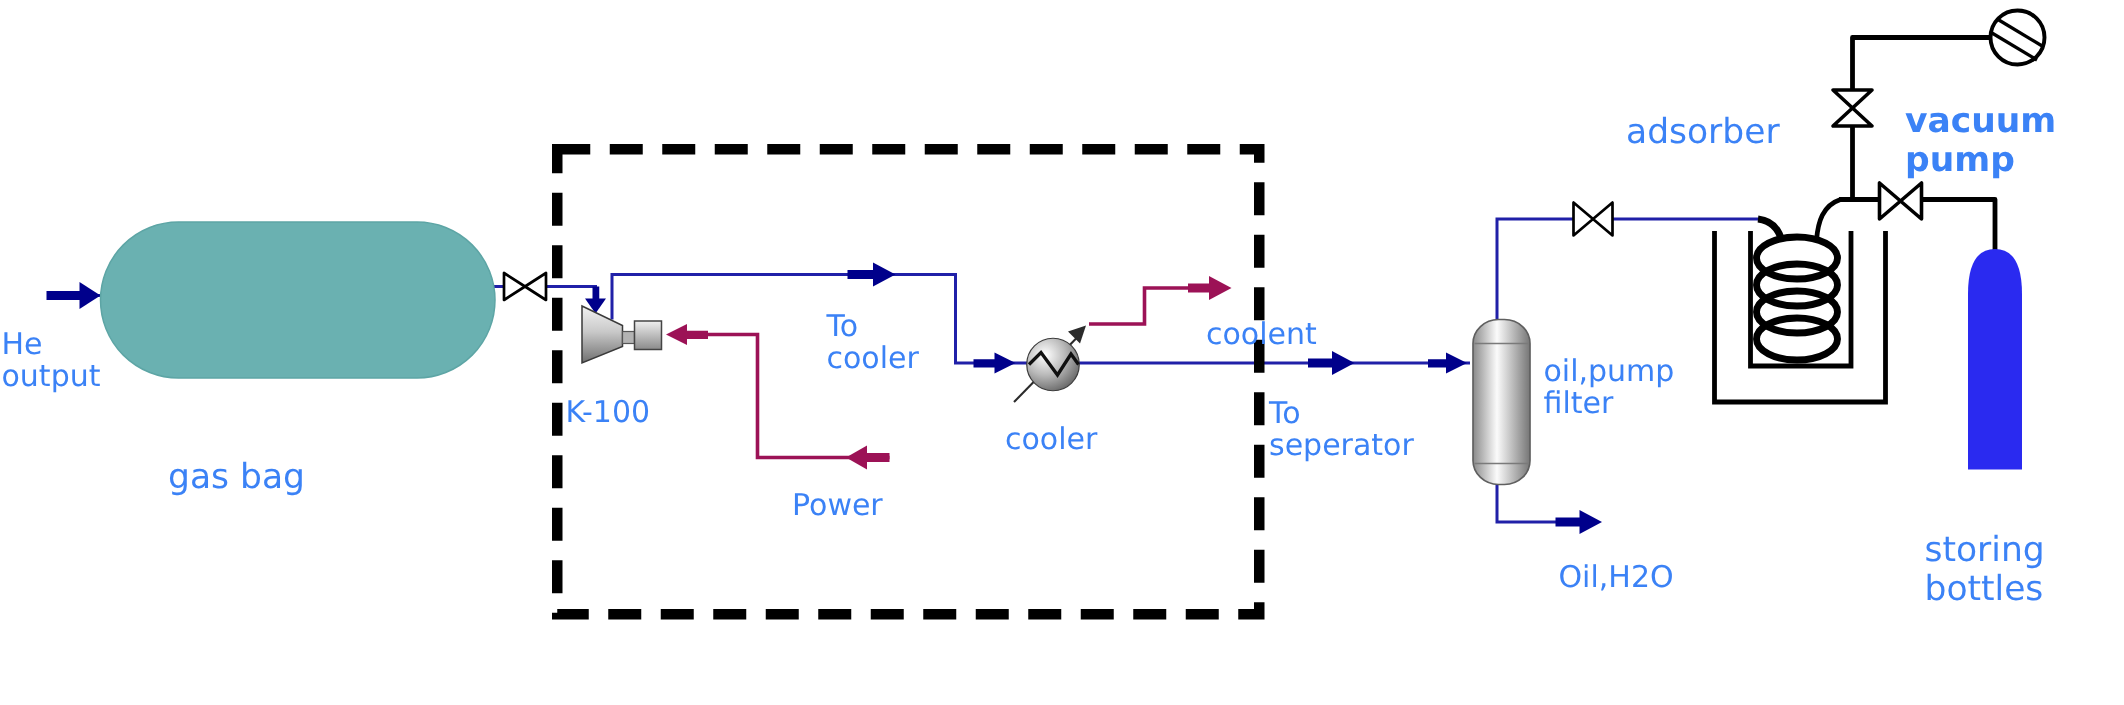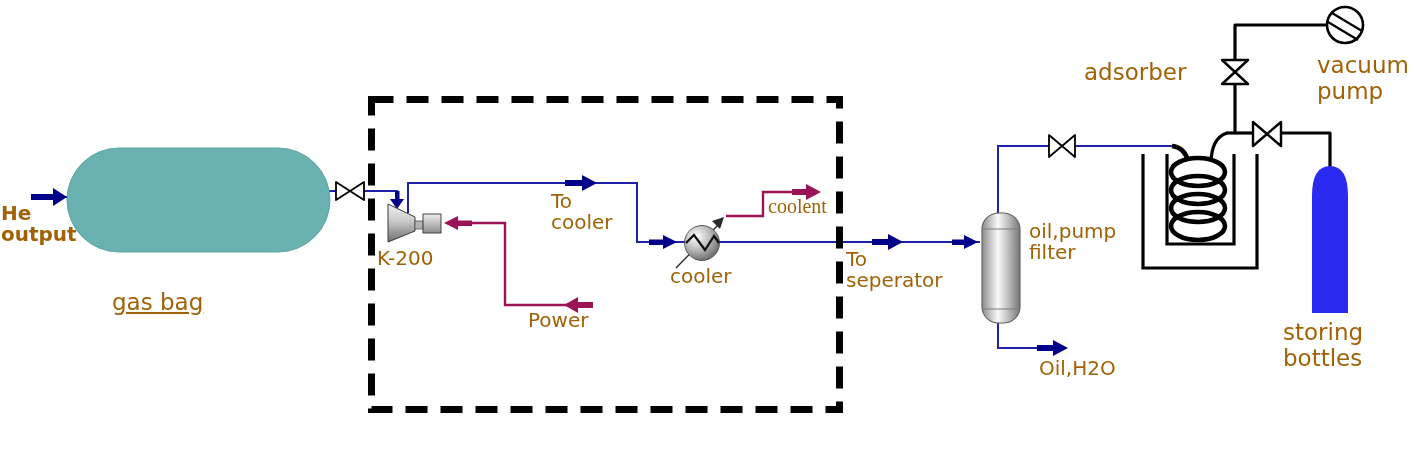--- a/index.html
+++ b/index.html
@@ -6,24 +6,25 @@
   #canvas{
     position:relative;
     width:1416px;height:470px;
     background:#ffffff;
     font-family:"DejaVu Sans","Liberation Sans",sans-serif;
     overflow:hidden;
   }
   #pfd-svg{position:absolute;left:0;top:0;}
   .lbl{
     position:absolute;
-    color:#a16207;
+    color:#3b82f6;
     font-size:20px;
     line-height:21px;
     white-space:pre-line;
+    margin-top:16px;
   }
   .lbl.big{font-size:23px;line-height:26px;}
 </style>
 </head>
 <body>
 
 <div id="canvas">
 
   <svg id="pfd-svg" width="1416" height="470" viewBox="0 0 1416 470">
     <defs>
@@ -188,33 +189,33 @@
       <ellipse cx="1198" cy="190" rx="27" ry="14"></ellipse>
       <ellipse cx="1198" cy="208" rx="27" ry="14"></ellipse>
       <ellipse cx="1198" cy="226" rx="27" ry="14"></ellipse>
     </g>
 
     <g>
       <path d="M1312,313 L1312,196 Q1312,166 1330,166 Q1348,166 1348,196 L1348,313 Z" fill="#2a2af0" stroke="none"></path>
     </g>
   </svg>
 
-  <div class="lbl" style="left:1px;   top:203px;font-weight:bold;">He
+  <div class="lbl" style="left:1px;   top:203px;">He
 output</div>
-  <div class="lbl big" style="left:112px; top:289px;text-decoration:underline;">gas bag</div>
-  <div class="lbl" style="left:377px; top:248px;">K-200</div>
+  <div class="lbl big" style="left:112px; top:289px;">gas bag</div>
+  <div class="lbl" style="left:377px; top:248px;">K-100</div>
   <div class="lbl" style="left:551px; top:191px;">To
 cooler</div>
   <div class="lbl" style="left:528px; top:310px;">Power</div>
   <div class="lbl" style="left:670px; top:266px;">cooler</div>
-  <div class="lbl" style="left:768px; top:196px;font-family:Liberation Serif, serif;">coolent</div>
+  <div class="lbl" style="left:804px; top:196px;">coolent</div>
   <div class="lbl" style="left:846px; top:249px;">To
 seperator</div>
   <div class="lbl" style="left:1029px;top:221px;">oil,pump
 filter</div>
   <div class="lbl" style="left:1039px;top:358px;">Oil,H2O</div>
   <div class="lbl big" style="left:1084px;top:59px;">adsorber</div>
-  <div class="lbl big" style="left:1317px;top:52px;">vacuum
+  <div class="lbl big" style="left:1270px;top:52px;font-weight:bold;">vacuum
 pump</div>
-  <div class="lbl big" style="left:1283px;top:319px;">storing
+  <div class="lbl big" style="left:1283px;top:338px;">storing
 bottles</div>
 
 </div>
 
 </body></html>

